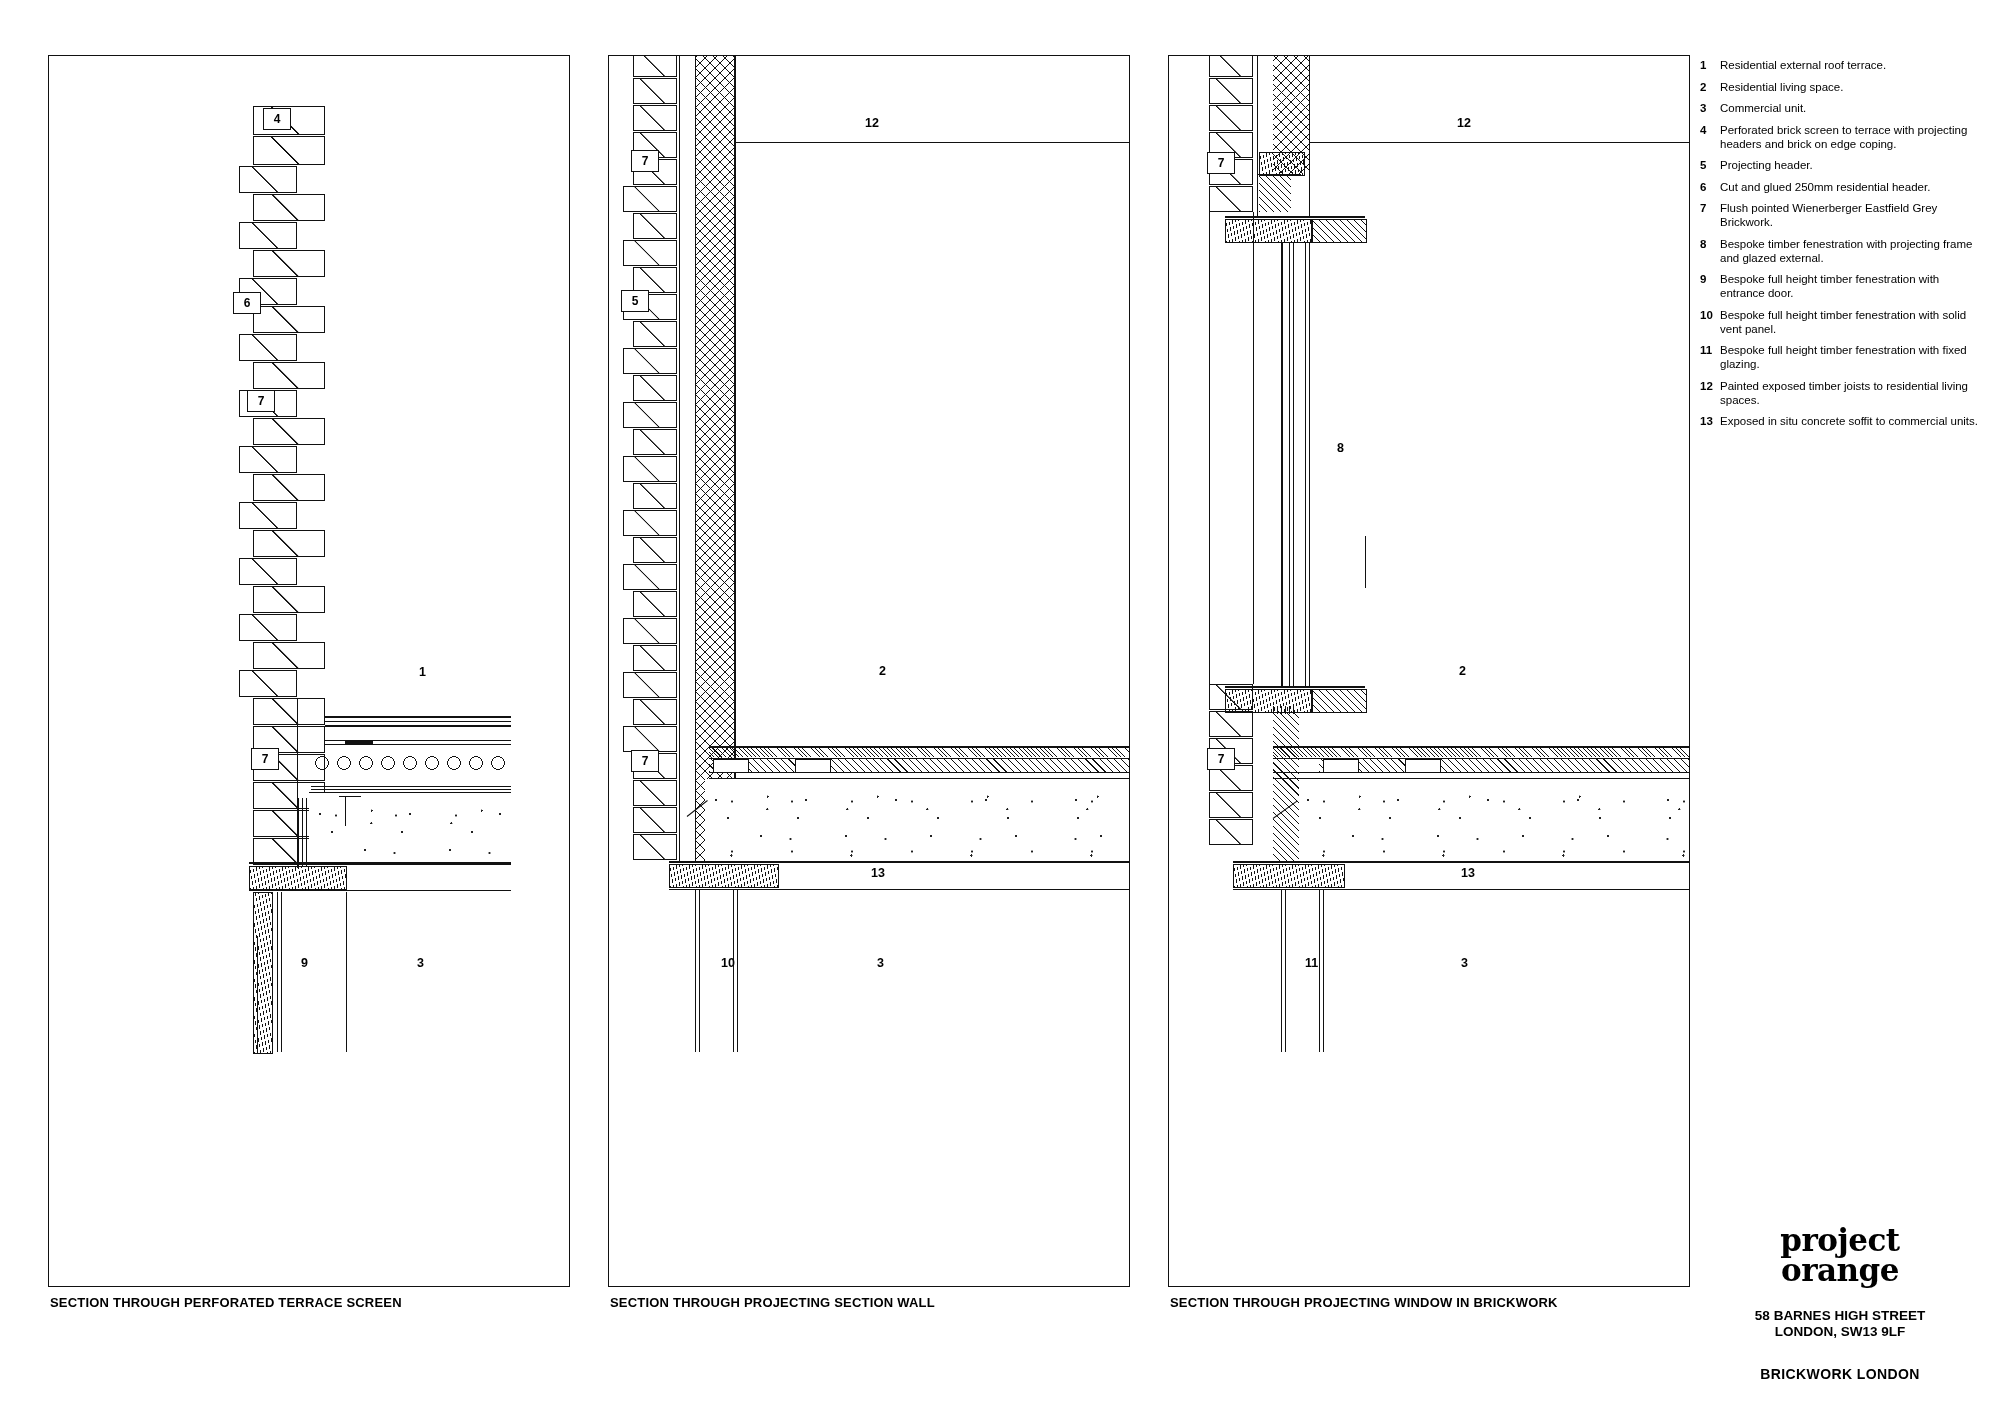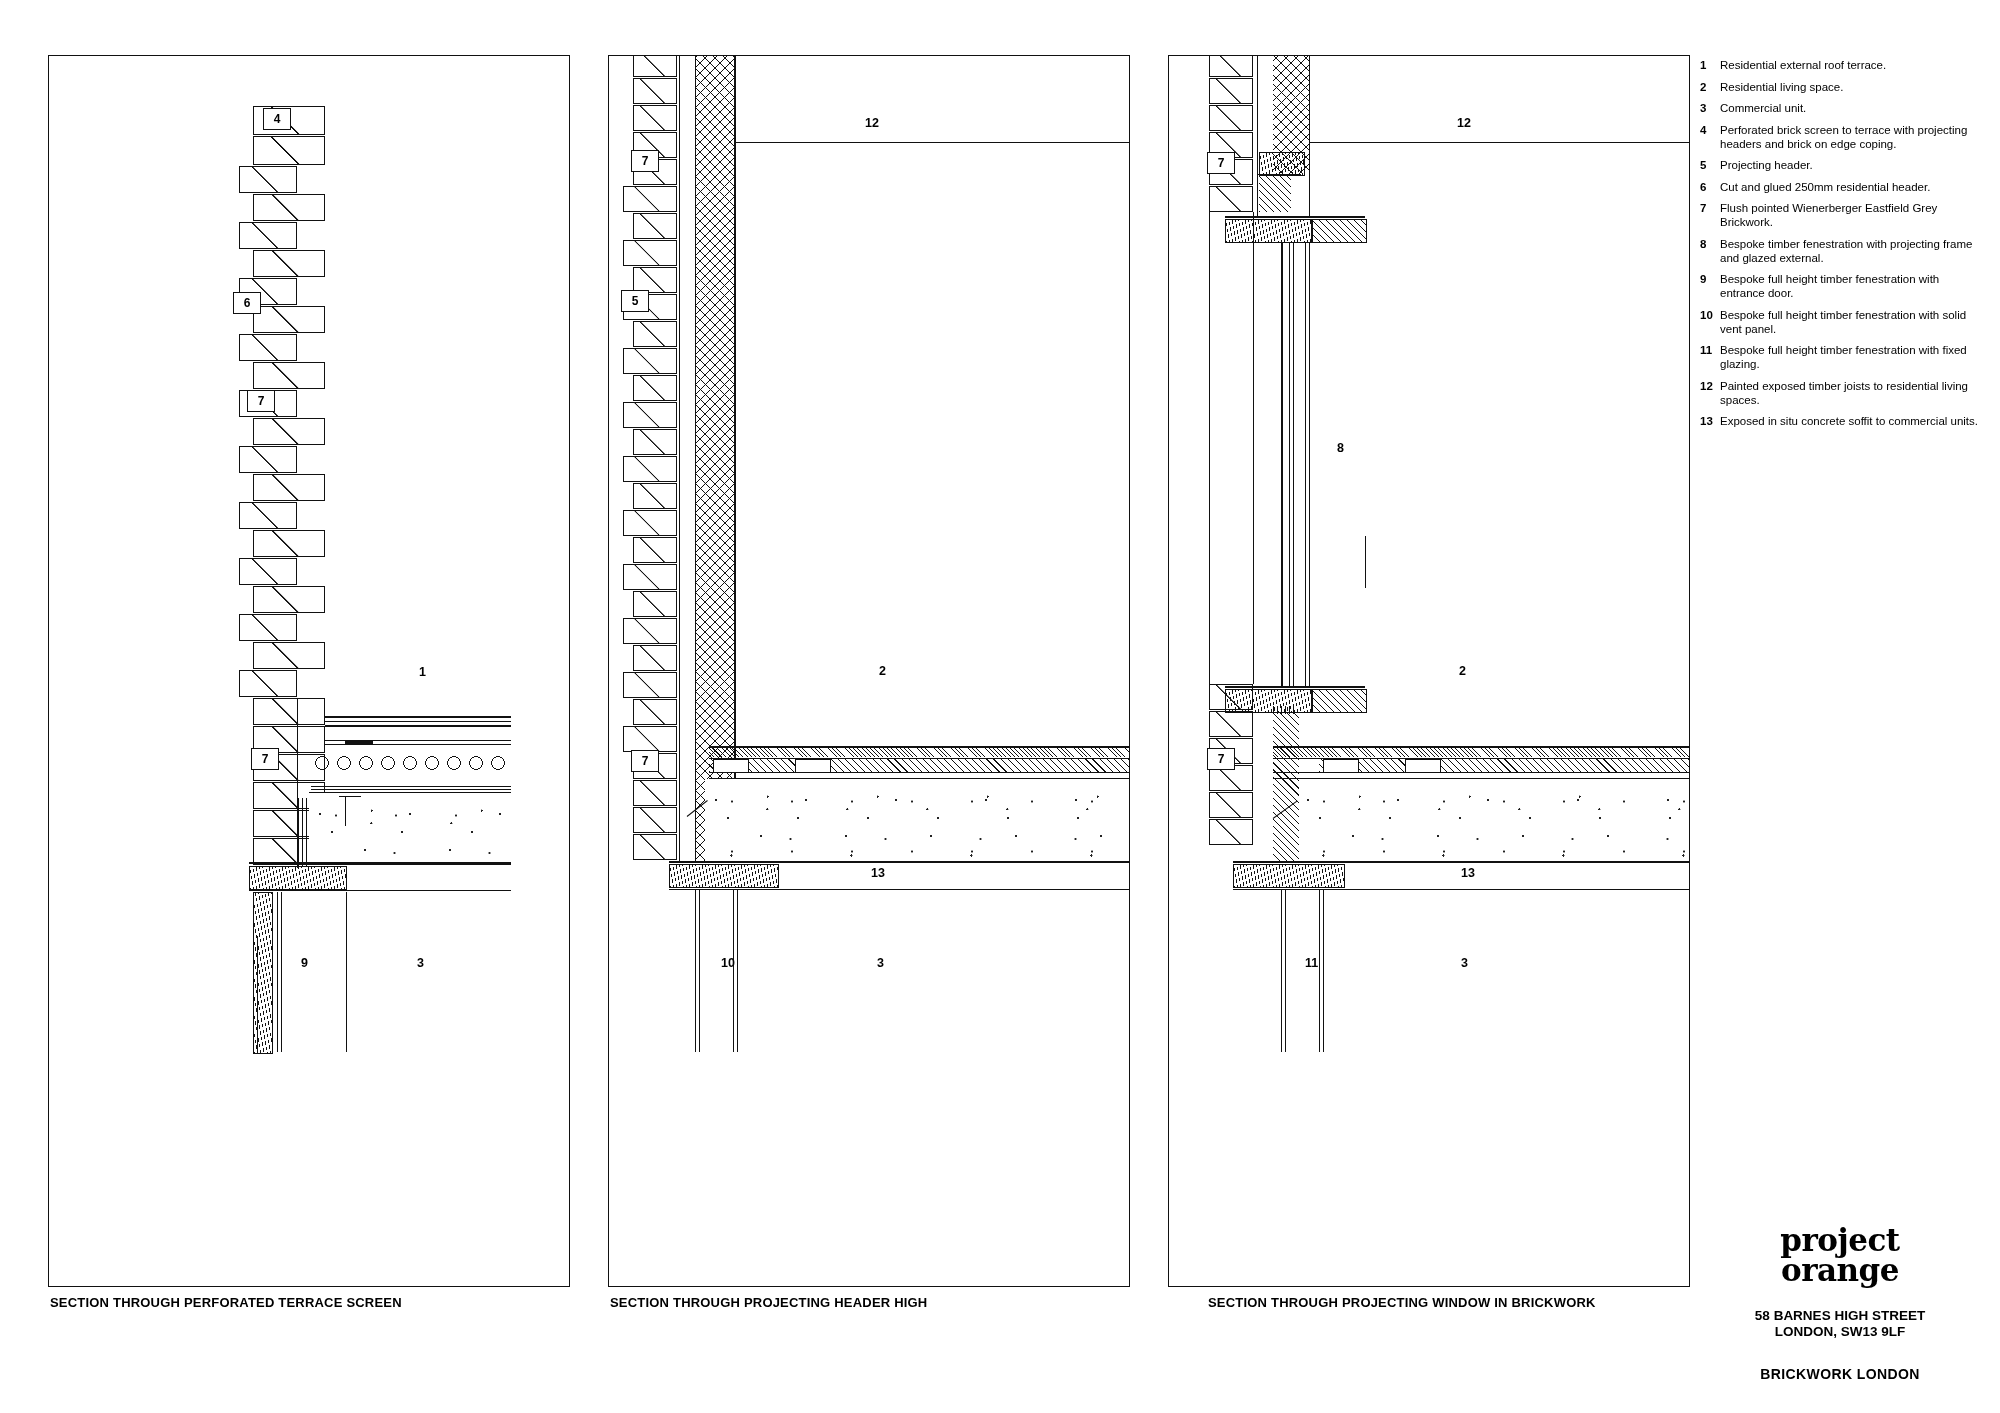--- a/index.html
+++ b/index.html
@@ -8,21 +8,21 @@
 
   
   .panel{position:absolute;top:55px;height:1230px;border:1px solid #111;background:#fff;overflow:hidden;}
   #panel-1{left:48px;width:520px;}
   #panel-2{left:608px;width:520px;}
   #panel-3{left:1168px;width:520px;}
 
   .caption{position:absolute;font-size:13px;font-weight:bold;letter-spacing:.2px;color:#000;top:1295px;}
   #cap-1{left:50px;text-align:right;}
   #cap-2{left:610px;}
-  #cap-3{left:1170px;margin-left:38px;}
+  #cap-3{left:1170px;}
 
   
   .ln{position:absolute;background:#111;}
   .hl{height:1px;}
   .vl{width:1px;}
 
   
   .brick{position:absolute;border:1px solid #111;background:#fff;box-sizing:border-box;overflow:hidden;}
   .brick:after{content:"";position:absolute;left:-40%;top:-40%;width:180%;height:180%;
     background:linear-gradient(45deg,transparent 47%,#111 47.4%,#111 48.2%,transparent 48.6%);}
@@ -213,21 +213,21 @@
 
     <div class="num" style="left:256px;top:60px;">12</div>
     <div class="boxnum" style="left:22px;top:94px;width:26px;height:20px;">7</div>
     <div class="boxnum" style="left:12px;top:234px;width:26px;height:20px;">5</div>
     <div class="num" style="left:270px;top:608px;">2</div>
     <div class="boxnum" style="left:22px;top:694px;width:26px;height:20px;">7</div>
     <div class="num" style="left:262px;top:810px;">13</div>
     <div class="num" style="left:112px;top:900px;">10</div>
     <div class="num" style="left:268px;top:900px;">3</div>
   </div>
-  <div class="caption" id="cap-2">SECTION THROUGH PROJECTING HEADER HIGH</div>
+  <div class="caption" id="cap-2">SECTION THROUGH PROJECTING SECTION WALL</div>
 
   <div class="panel" id="panel-3">
 
     <div>
       <div class="brick" style="left:40px;top:-5px;width:44px;height:26px;"></div>
       <div class="brick" style="left:40px;top:22px;width:44px;height:26px;"></div>
       <div class="brick" style="left:40px;top:49px;width:44px;height:26px;"></div>
       <div class="brick" style="left:40px;top:76px;width:44px;height:26px;"></div>
       <div class="brick" style="left:40px;top:103px;width:44px;height:26px;"></div>
       <div class="brick" style="left:40px;top:130px;width:44px;height:26px;"></div>

